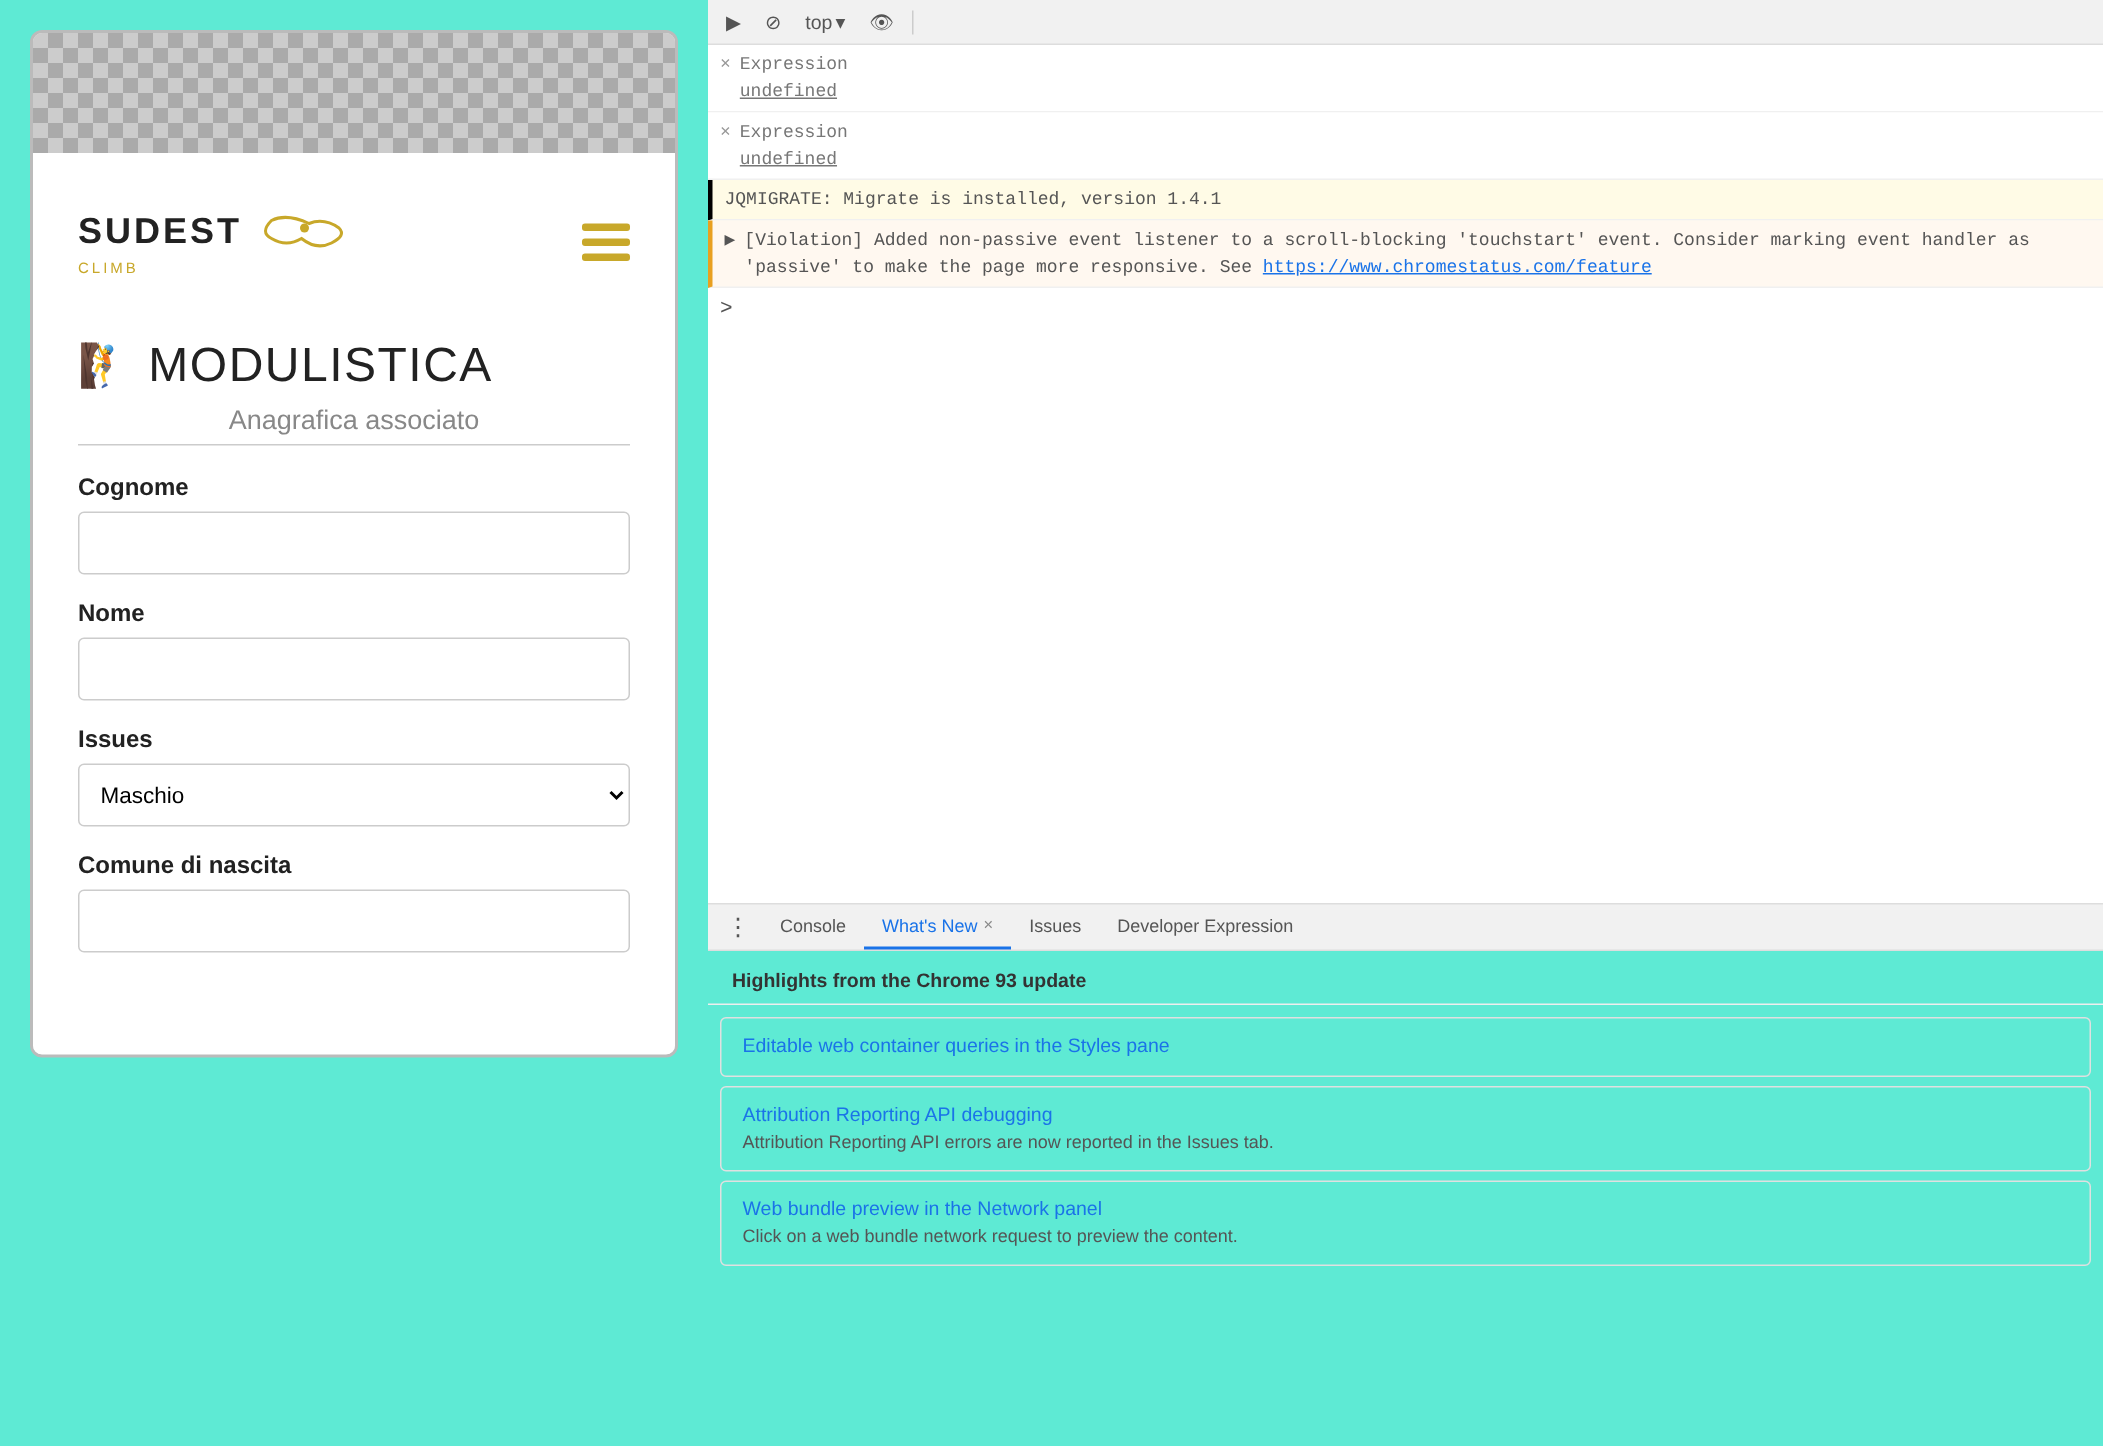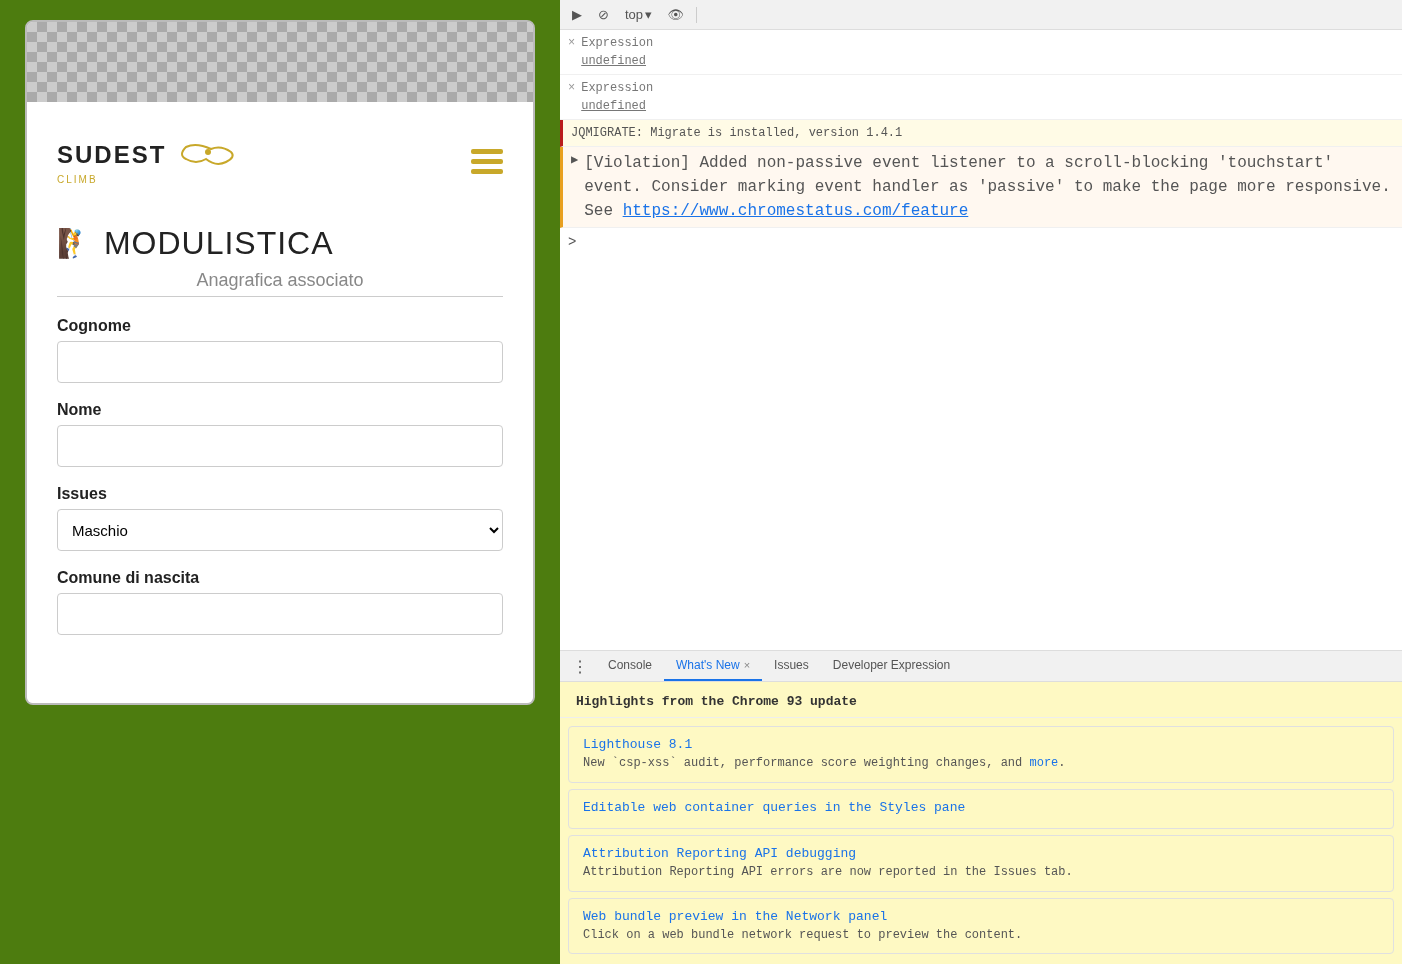--- a/index.html
+++ b/index.html
@@ -7,23 +7,23 @@
       font-family: Arial, sans-serif;
       background: #d0d0d0;
       display: flex;
       width: 1402px;
       height: 964px;
       overflow: hidden;
     }
 
     
     .left-panel {
-      width: 560px;
+      width: 472px;
       height: 964px;
-      background: #4d7c0f;
+      background: #5eead4;
       display: flex;
       align-items: flex-start;
       justify-content: center;
       padding: 20px;
       flex-shrink: 0;
     }
 
     .mobile-frame {
       width: 510px;
       background: #e8e8e8;
@@ -242,41 +242,41 @@
     }
 
     .entry-value {
       color: #777;
       font-size: 12px;
       text-decoration: underline;
     }
 
     .console-entry.info {
       background: #fffbe6;
-      border-left: 3px solid #b91c1c;
+      border-left: 3px solid #000000;
     }
 
     .console-entry.violation {
       background: #fff8f0;
       border-left: 3px solid #e8a020;
     }
 
     .info-text {
       color: #555;
       font-size: 12px;
     }
 
     .violation-arrow {
       color: #555;
       cursor: pointer;
     }
 
     .violation-text {
       color: #555;
-      font-size: 16px;
+      font-size: 12px;
       flex: 1;
     }
 
     .violation-link {
       color: #1a73e8;
       text-decoration: underline;
     }
 
     .console-caret {
       padding: 4px 8px;
@@ -320,26 +320,25 @@
 
     .tab-close {
       font-size: 11px;
       color: #888;
       margin-left: 4px;
       cursor: pointer;
     }
 
     
     .whats-new-panel {
-      background: #fef9c3;
+      background: #5eead4;
       flex: none;
-      height: 282px;
+      height: 330px;
       overflow-y: auto;
       padding: 0;
-      font-family: Liberation Mono, monospace;
     }
 
     .whats-new-header {
       padding: 12px 16px 8px;
       font-size: 13px;
       font-weight: 700;
       color: #333;
       border-bottom: 1px solid #eee;
     }
 
@@ -500,26 +499,20 @@
     </div>
     <div class="tab-item">
       <span>Developer Expression</span>
     </div>
   </div>
 
   <div class="whats-new-panel">
     <div class="whats-new-header">Highlights from the Chrome 93 update</div>
     <div class="whats-new-items">
 
-      <div class="whats-new-item">
-        <div class="whats-new-item-title">Lighthouse 8.1</div>
-        <div class="whats-new-item-desc">
-          New `csp-xss` audit, performance score weighting changes, and <span class="highlight-word">more</span>.
-        </div>
-      </div>
 
       <div class="whats-new-item">
         <div class="whats-new-item-title">Editable web container queries in the Styles pane</div>
       </div>
 
       <div class="whats-new-item">
         <div class="whats-new-item-title">Attribution Reporting API debugging</div>
         <div class="whats-new-item-desc">Attribution Reporting API errors are now reported in the Issues tab.</div>
       </div>
 

